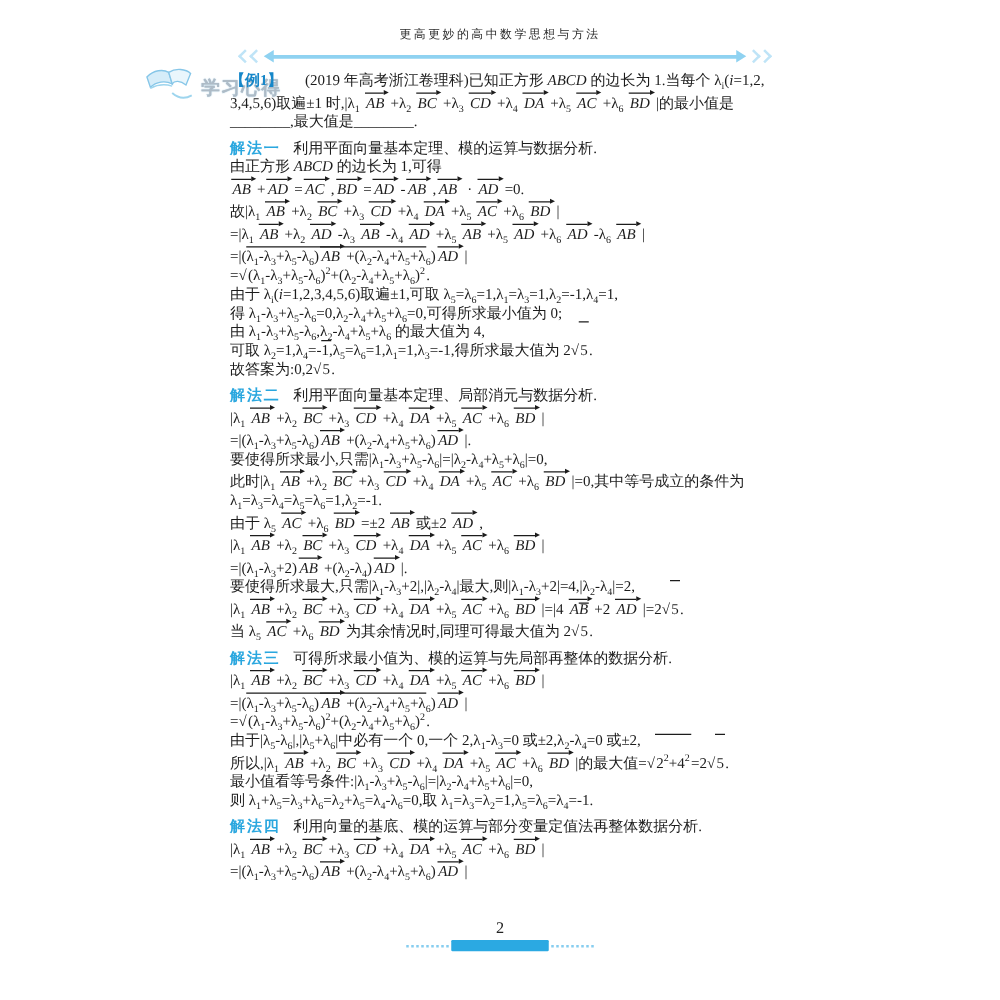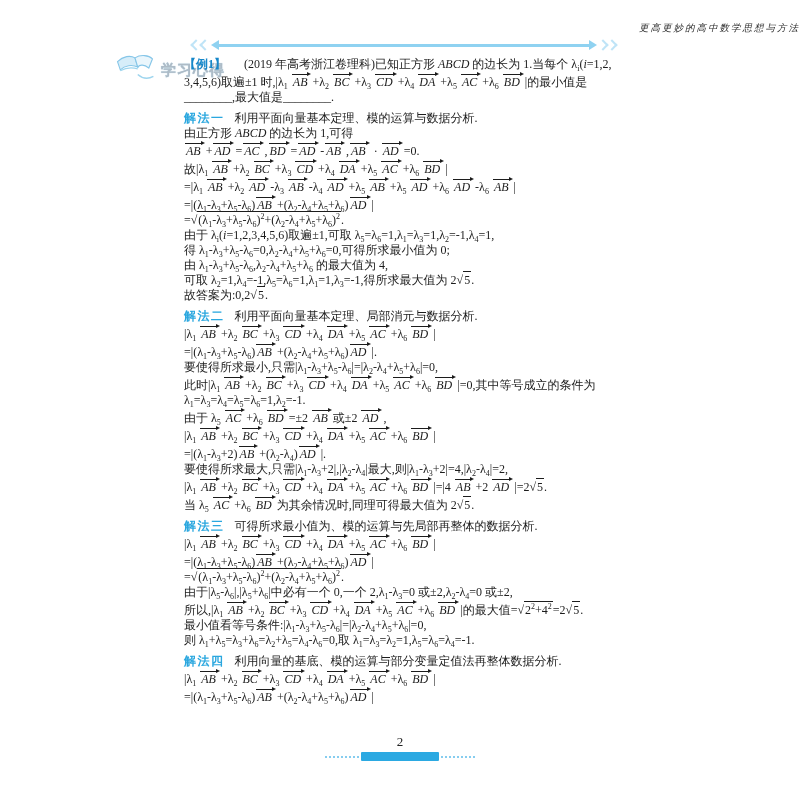--- a/index.html
+++ b/index.html
@@ -1,22 +1,22 @@
 <!DOCTYPE html>
 <html><head>
 <meta charset="utf-8">
 <style>
   html,body{margin:0;padding:0;}
   body{width:800px;height:800px;background:#ffffff;overflow:hidden;position:relative;
        font-family:"Liberation Serif","DejaVu Serif",serif;color:#1c1c1c;}
   .page{position:absolute;inset:0;}
 
   
-  .header-title{position:absolute;top:23px;left:0;right:0;text-align:right;
-      font-size:9.5px;letter-spacing:2px;color:#2b2b2b;font-style:italic;line-height:11px;}
+  .header-title{position:absolute;top:23px;left:0;right:0;text-align:center;
+      font-size:9.5px;letter-spacing:2px;color:#2b2b2b;line-height:11px;}
   .header-rule{position:absolute;top:39px;left:192px;width:424px;height:12px;
       display:flex;align-items:center;}
   .chev{width:6px;height:6px;border-left:2.5px solid #bfe4f7;border-bottom:2.5px solid #bfe4f7;flex:0 0 auto;}
   .chev.l{transform:rotate(45deg);margin-right:1px;}
   .chev.r{transform:rotate(225deg);margin-left:1px;}
   .rline{flex:1;height:3px;background:#8fd2f1;position:relative;margin:0 8px;}
   .rline::before{content:"";position:absolute;left:-7px;top:-3.5px;width:0;height:0;
       border-right:8px solid #8fd2f1;border-top:5px solid transparent;border-bottom:5px solid transparent;}
   .rline::after{content:"";position:absolute;right:-7px;top:-3.5px;width:0;height:0;
       border-left:8px solid #8fd2f1;border-top:5px solid transparent;border-bottom:5px solid transparent;}
@@ -35,21 +35,21 @@
       font-family:"Liberation Sans","DejaVu Sans",sans-serif;font-size:12px;text-align:center;}
   .sol-intro{margin-left:10px;}
   sub{font-size:8px;line-height:0;}
   sup{font-size:8px;line-height:0;}
   i{font-style:italic;}
   .vec{display:inline-block;position:relative;font-style:italic;line-height:12px;
       padding:4px 4px 0 1px;margin:0 1px;}
   .vec::before{content:"";position:absolute;top:2px;left:0;right:4px;border-top:1px solid #1c1c1c;}
   .vec::after{content:"";position:absolute;top:-0.5px;right:0;width:0;height:0;
       border-left:4px solid #1c1c1c;border-top:2.5px solid transparent;border-bottom:2.5px solid transparent;}
-  .rad{border-top:1px solid #1c1c1c;padding:1px 1px 0 1px;}
+  .rad{border-top:1px solid #1c1c1c;padding:15px 1px 0 1px;}
 
   
   .footer{position:absolute;left:0;right:0;top:735px;display:flex;flex-direction:column;align-items:center;}
   .page-num{font-size:13px;line-height:14px;color:#222;}
   .bar-row{display:flex;align-items:center;margin-top:3px;}
   .dotline{width:34px;border-top:2px dotted #86cdef;}
   .bar{width:78px;height:9px;background:#2ba9e2;margin:0 2px;border-radius:1px;}
 </style>
 </head>
 <body>

